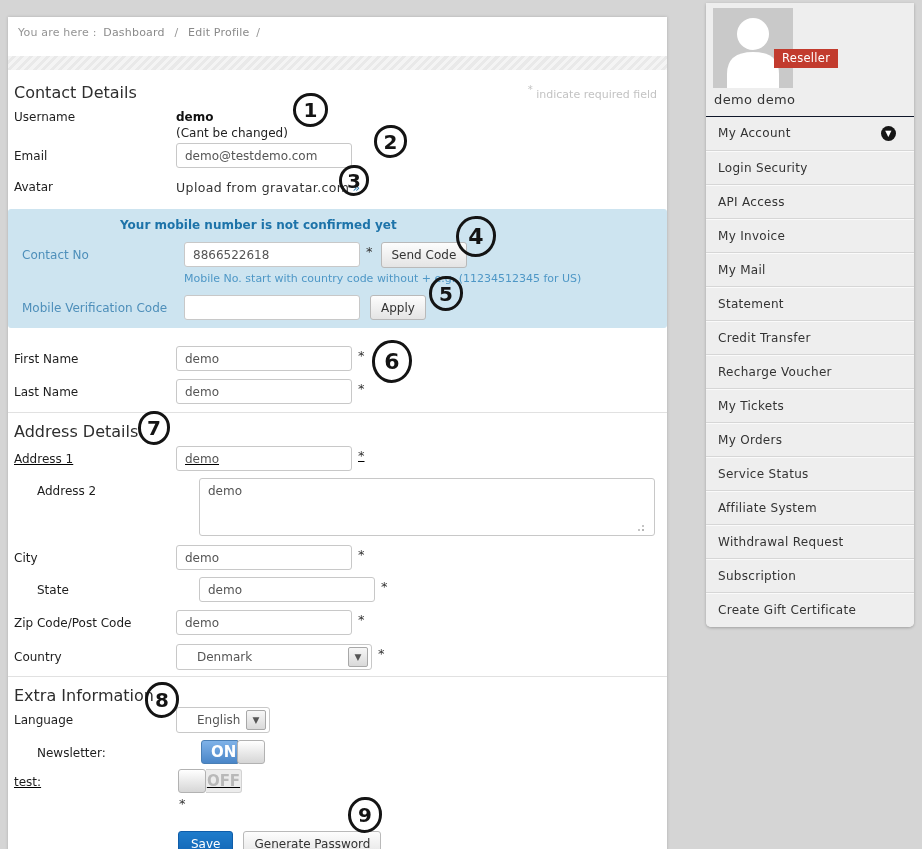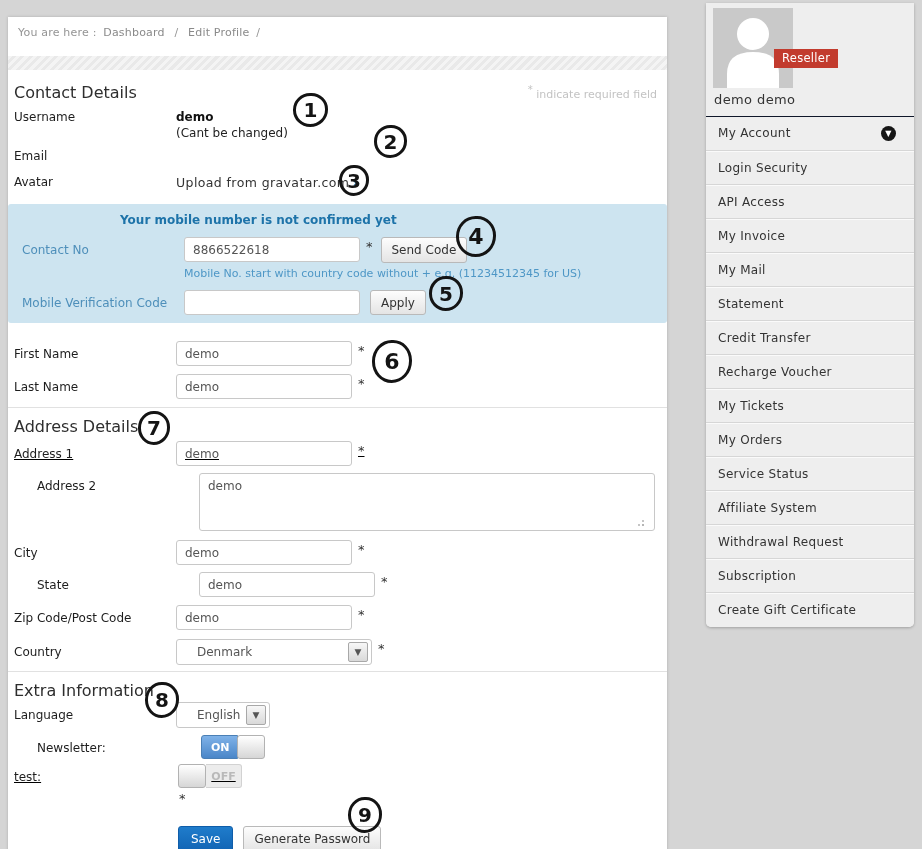--- a/index.html
+++ b/index.html
@@ -67,21 +67,21 @@
 
   .fakeselect { display:inline-flex; align-items:center; justify-content:space-between;
     height:26px; padding-left:20px; cursor:pointer; }
   .sel-country { width:196px; }
   .sel-lang { width:94px; }
   .sel-arrow-btn { width:20px; height:20px; margin-right:3px; border:1px solid #a8a8a8;
     border-radius:2px; background:linear-gradient(#f7f7f7,#d9d9d9); display:flex;
     align-items:center; justify-content:center; font-size:9px; color:#555; flex:none; }
 
   
-  .toggle { display:flex; width:64px; height:24px; font-size:11px; font-weight:bold; cursor:pointer; }
+  .toggle { display:flex; width:64px; height:24px; font-size:15px; font-weight:bold; cursor:pointer; }
   .tg-on { flex:1; background:linear-gradient(#7fb2e8,#4a86c8); border:1px solid #4a7fb5;
     border-radius:3px 0 0 3px; color:#fff; display:flex; align-items:center; padding-left:9px; }
   .tg-handle { width:28px; background:linear-gradient(#ffffff,#d6d6d6); border:1px solid #b2b2b2;
     border-radius:3px; margin-left:-1px; flex:none; }
   .tg-off { flex:1; background:#ececec; border:1px solid #d2d2d2; border-left:none;
     border-radius:0 3px 3px 0; color:#b9b9b9; display:flex; align-items:center;
     justify-content:center; }
 
   .btn-save { height:26px; padding:0 12px; font-size:12px; color:#fff; font-family:inherit;
     background:linear-gradient(#1f7ccb,#1164b4); border:1px solid #0f5da9; border-radius:3px;
@@ -149,20 +149,21 @@
     <div class="frow mt8">
       <div class="flabel" style="padding-top:0;">Username</div>
       <div>
         <div class="uname-main">demo</div>
         <div class="uname-note">(Cant be changed)</div>
       </div>
     </div>
 
     <div class="frow mt3">
       <div class="flabel">Email</div>
+      <input class="tbox" type="text" value="demo@testdemo.com" style="">
     </div>
 
     <div class="frow mt12">
       <div class="flabel" style="padding-top:0;">Avatar</div>
       <a href="#" class="gravatar-link"><span>Upload from gravatar.com</span><span class="arrow">»</span></a>
     </div>
 
     <div class="mobile-box">
       <div class="mobile-box-heading">Your mobile number is not confirmed yet</div>
       <div class="frow">

